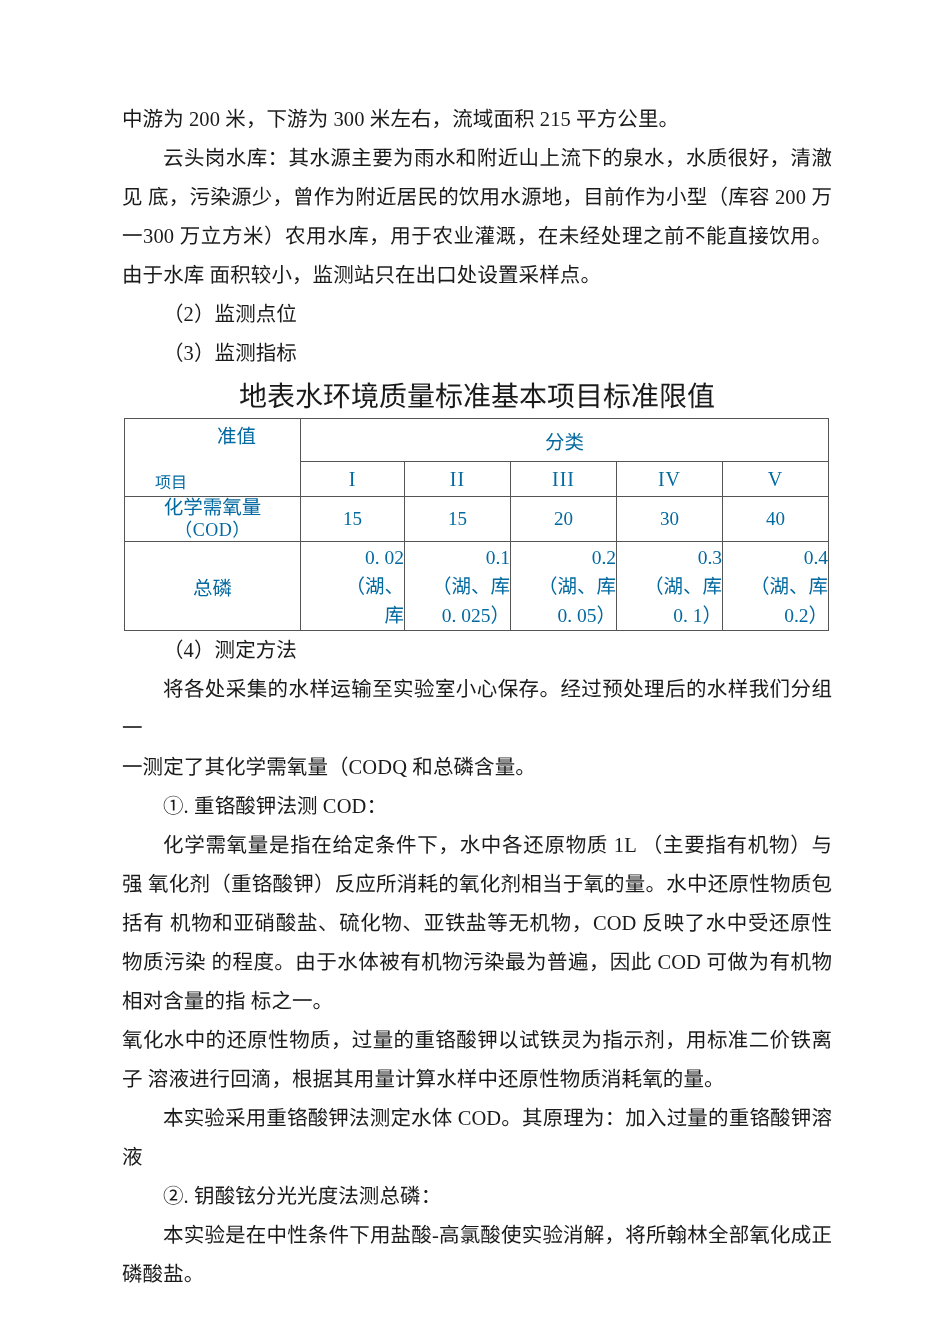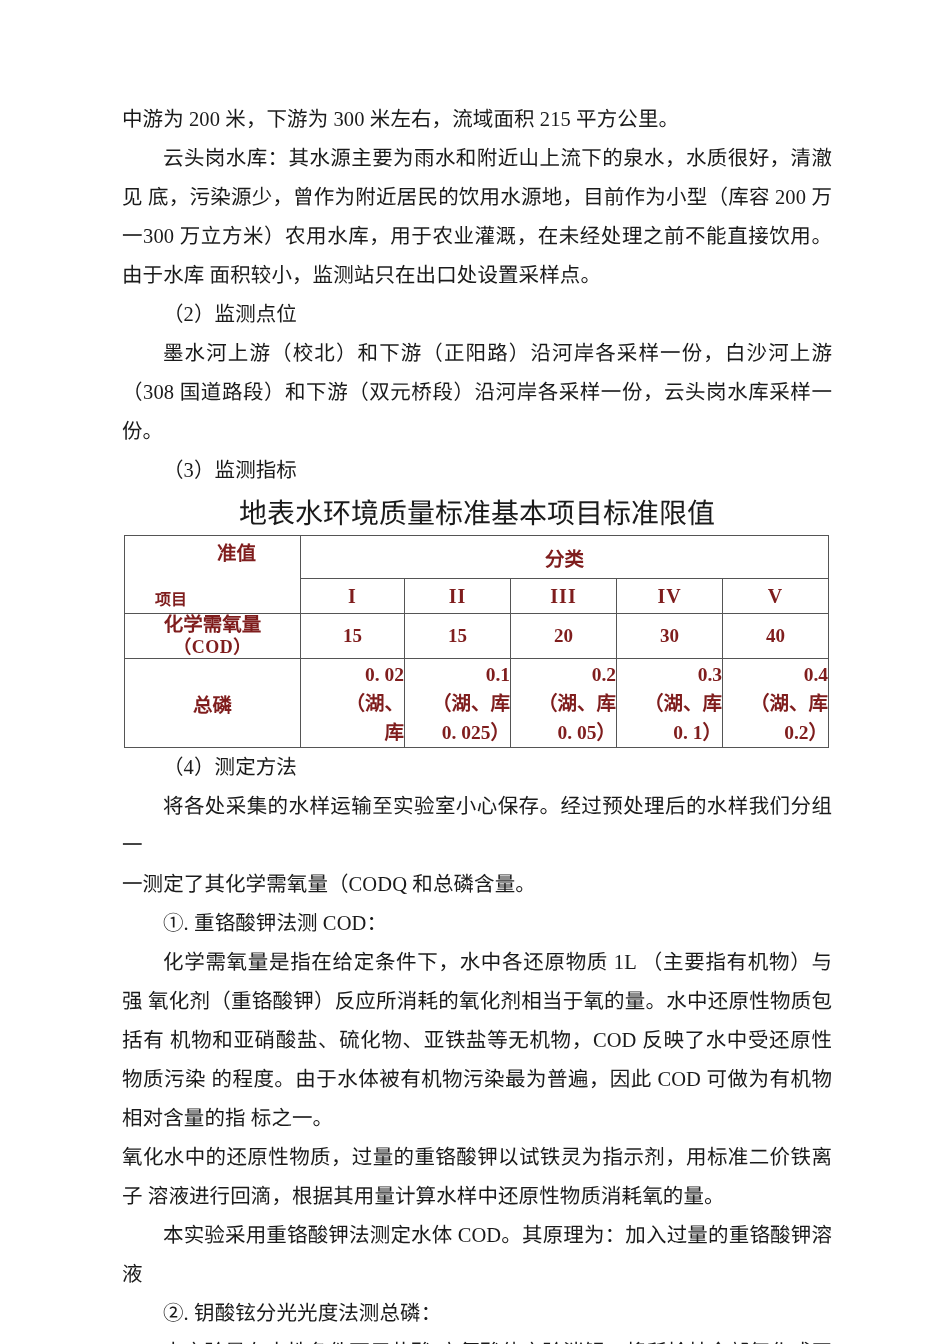--- a/index.html
+++ b/index.html
@@ -54,24 +54,24 @@
   table.std-table {
     border-collapse: collapse;
     width: 704px;
     table-layout: fixed;
     font-size: 19px;
   }
   table.std-table td,
   table.std-table th {
     border: 1px solid #555;
     padding: 0;
-    font-weight: bold;
+    font-weight: normal;
     text-align: center;
     vertical-align: middle;
-    color: #7f1d1d;
+    color: #0369a1;
     overflow: hidden;
   }
 
   .th-corner {
     height: 76px;
     position: relative;
     padding: 0 !important;
   }
   .th-corner .corner-top {
     position: absolute;
@@ -131,21 +131,20 @@
 </style>
 </head>
 <body>
 
 <div class="page">
 
   <div class="block">
     <p class="para indent-1">中游为 200 米，下游为 300 米左右，流域面积 215 平方公里。</p>
     <p class="para indent-2">云头岗水库：其水源主要为雨水和附近山上流下的泉水，水质很好，清澈见 底，污染源少，曾作为附近居民的饮用水源地，目前作为小型（库容 200 万一300 万立方米）农用水库，用于农业灌溉，在未经处理之前不能直接饮用。由于水库 面积较小，监测站只在出口处设置采样点。</p>
     <p class="para indent-2">（2）监测点位</p>
-    <p class="para indent-2">墨水河上游（校北）和下游（正阳路）沿河岸各采样一份，白沙河上游（308 国道路段）和下游（双元桥段）沿河岸各采样一份，云头岗水库采样一份。</p>
     <p class="para indent-2">（3）监测指标</p>
   </div>
 
   <div class="table-caption">地表水环境质量标准基本项目标准限值</div>
 
   <div class="std-table-wrap">
     <table class="std-table">
       <colgroup>
         <col style="width:176px">
         <col style="width:104px">

